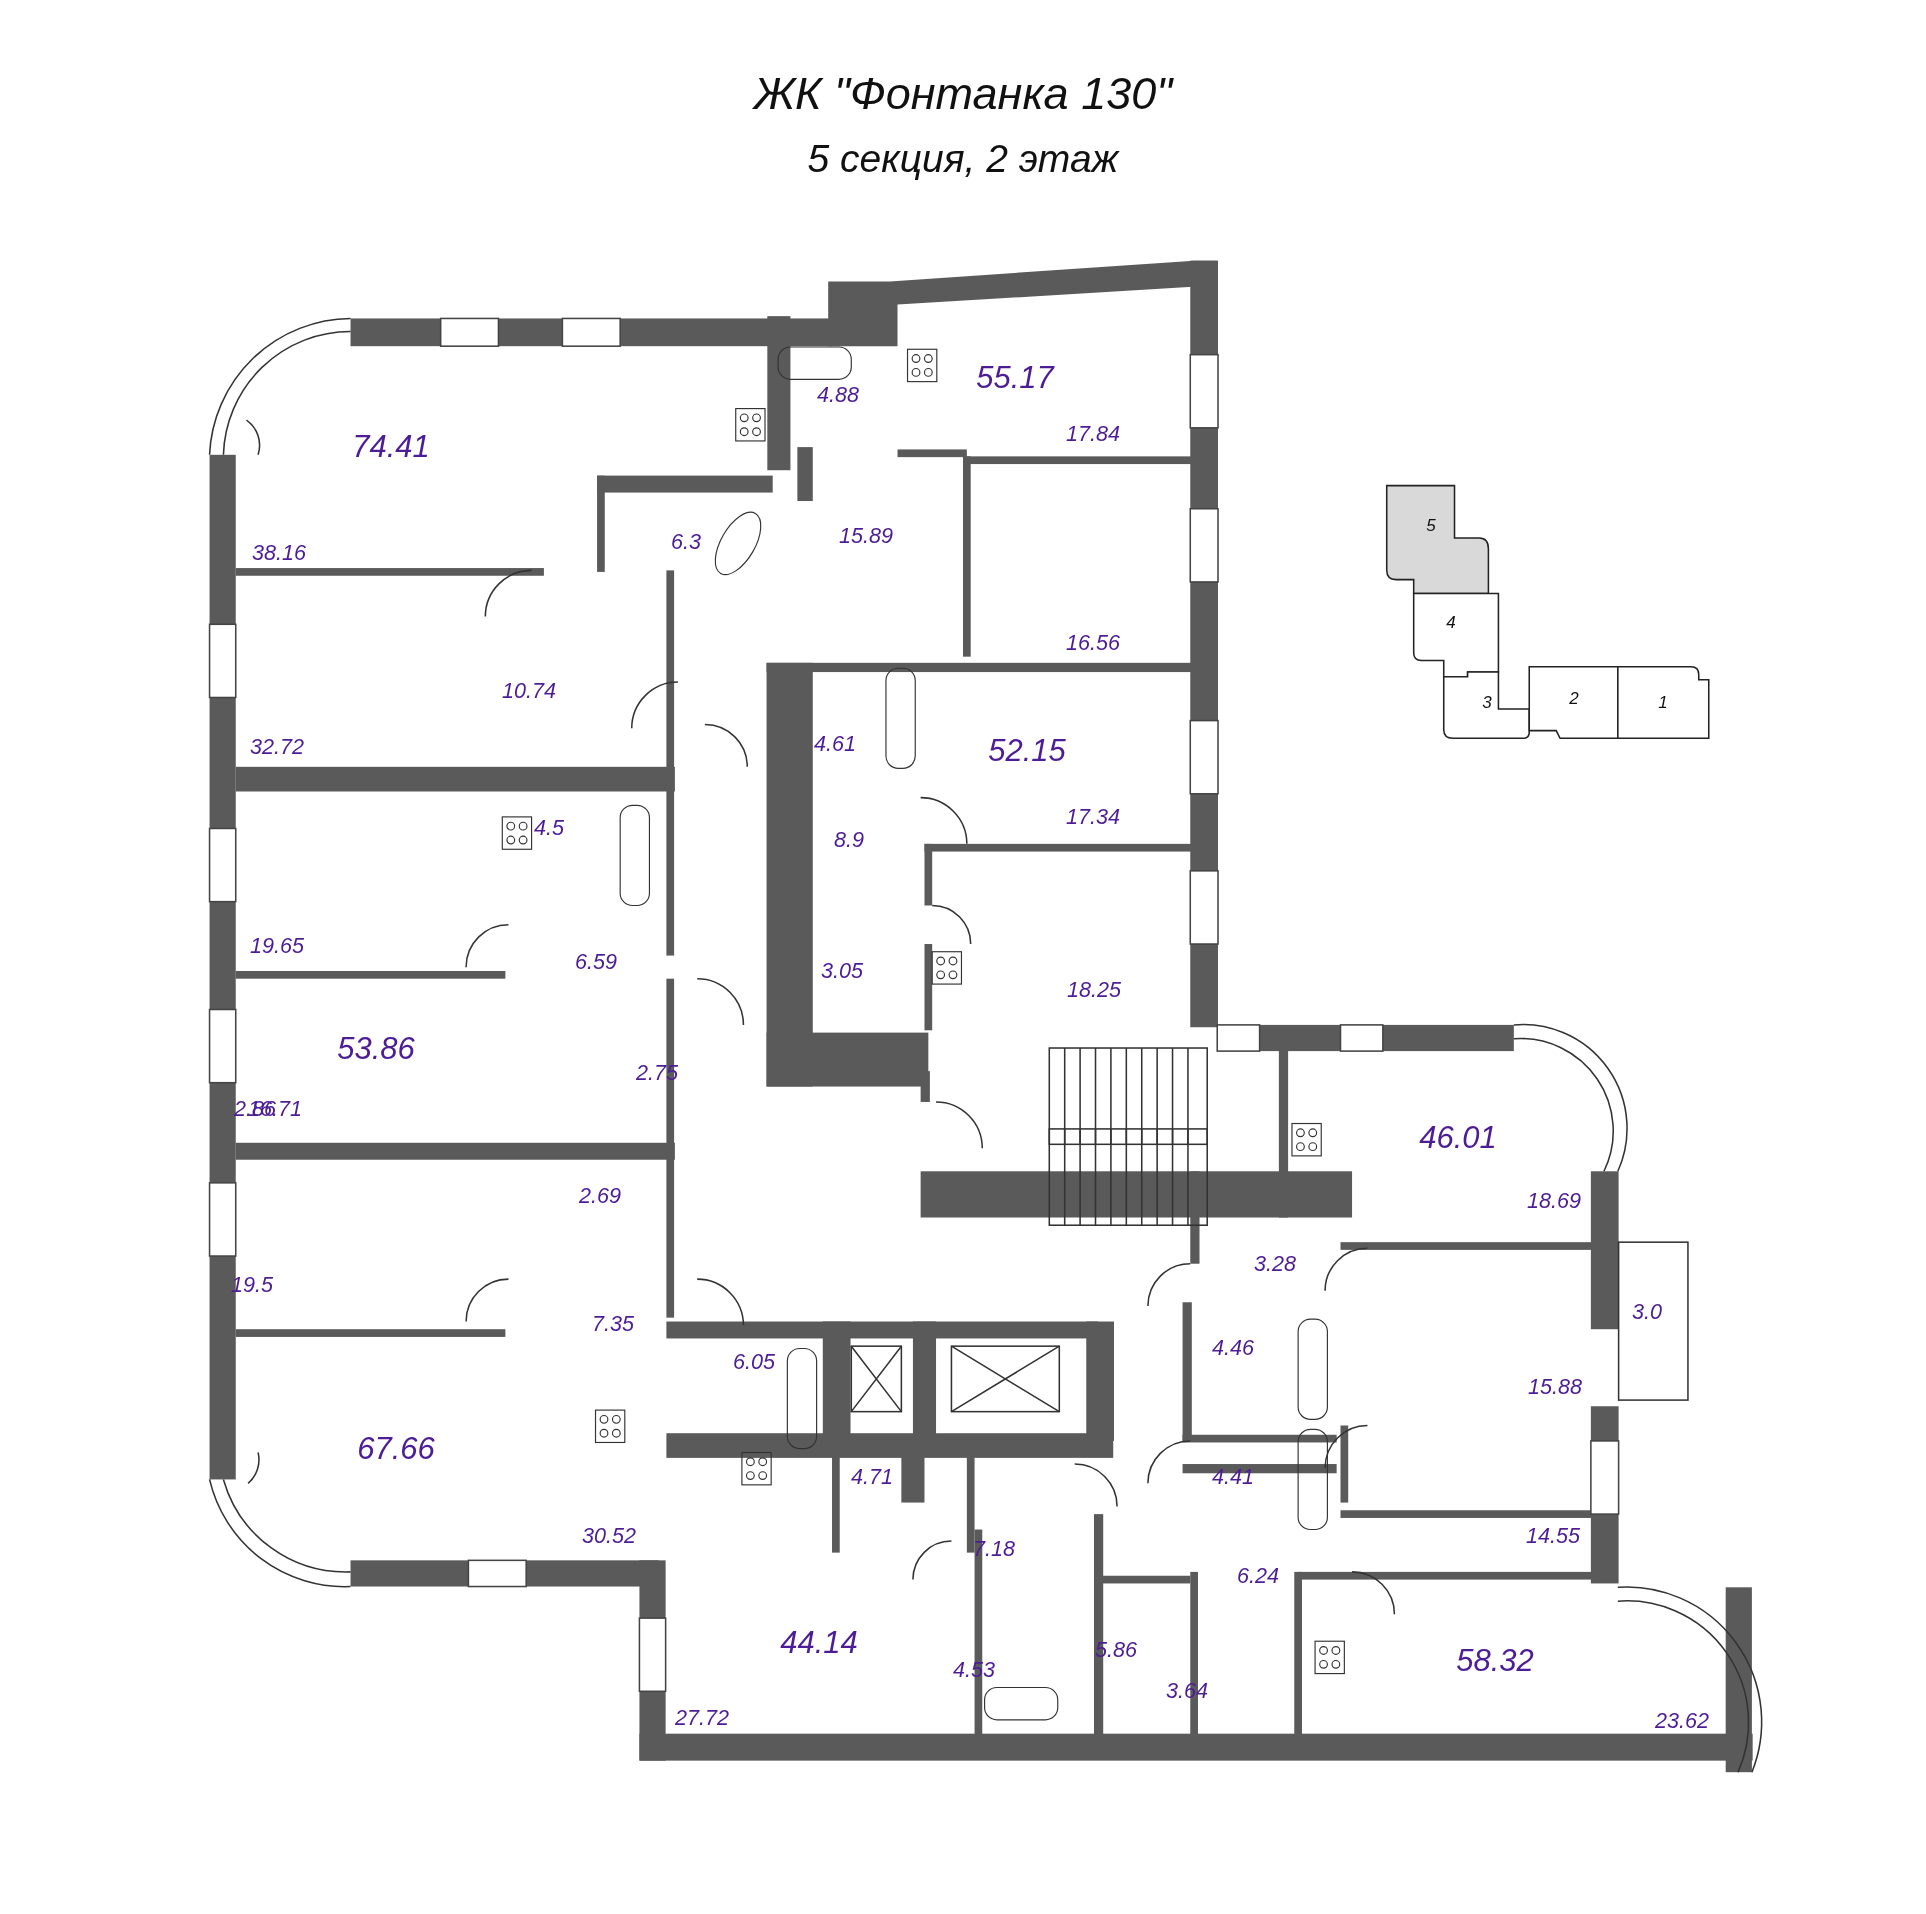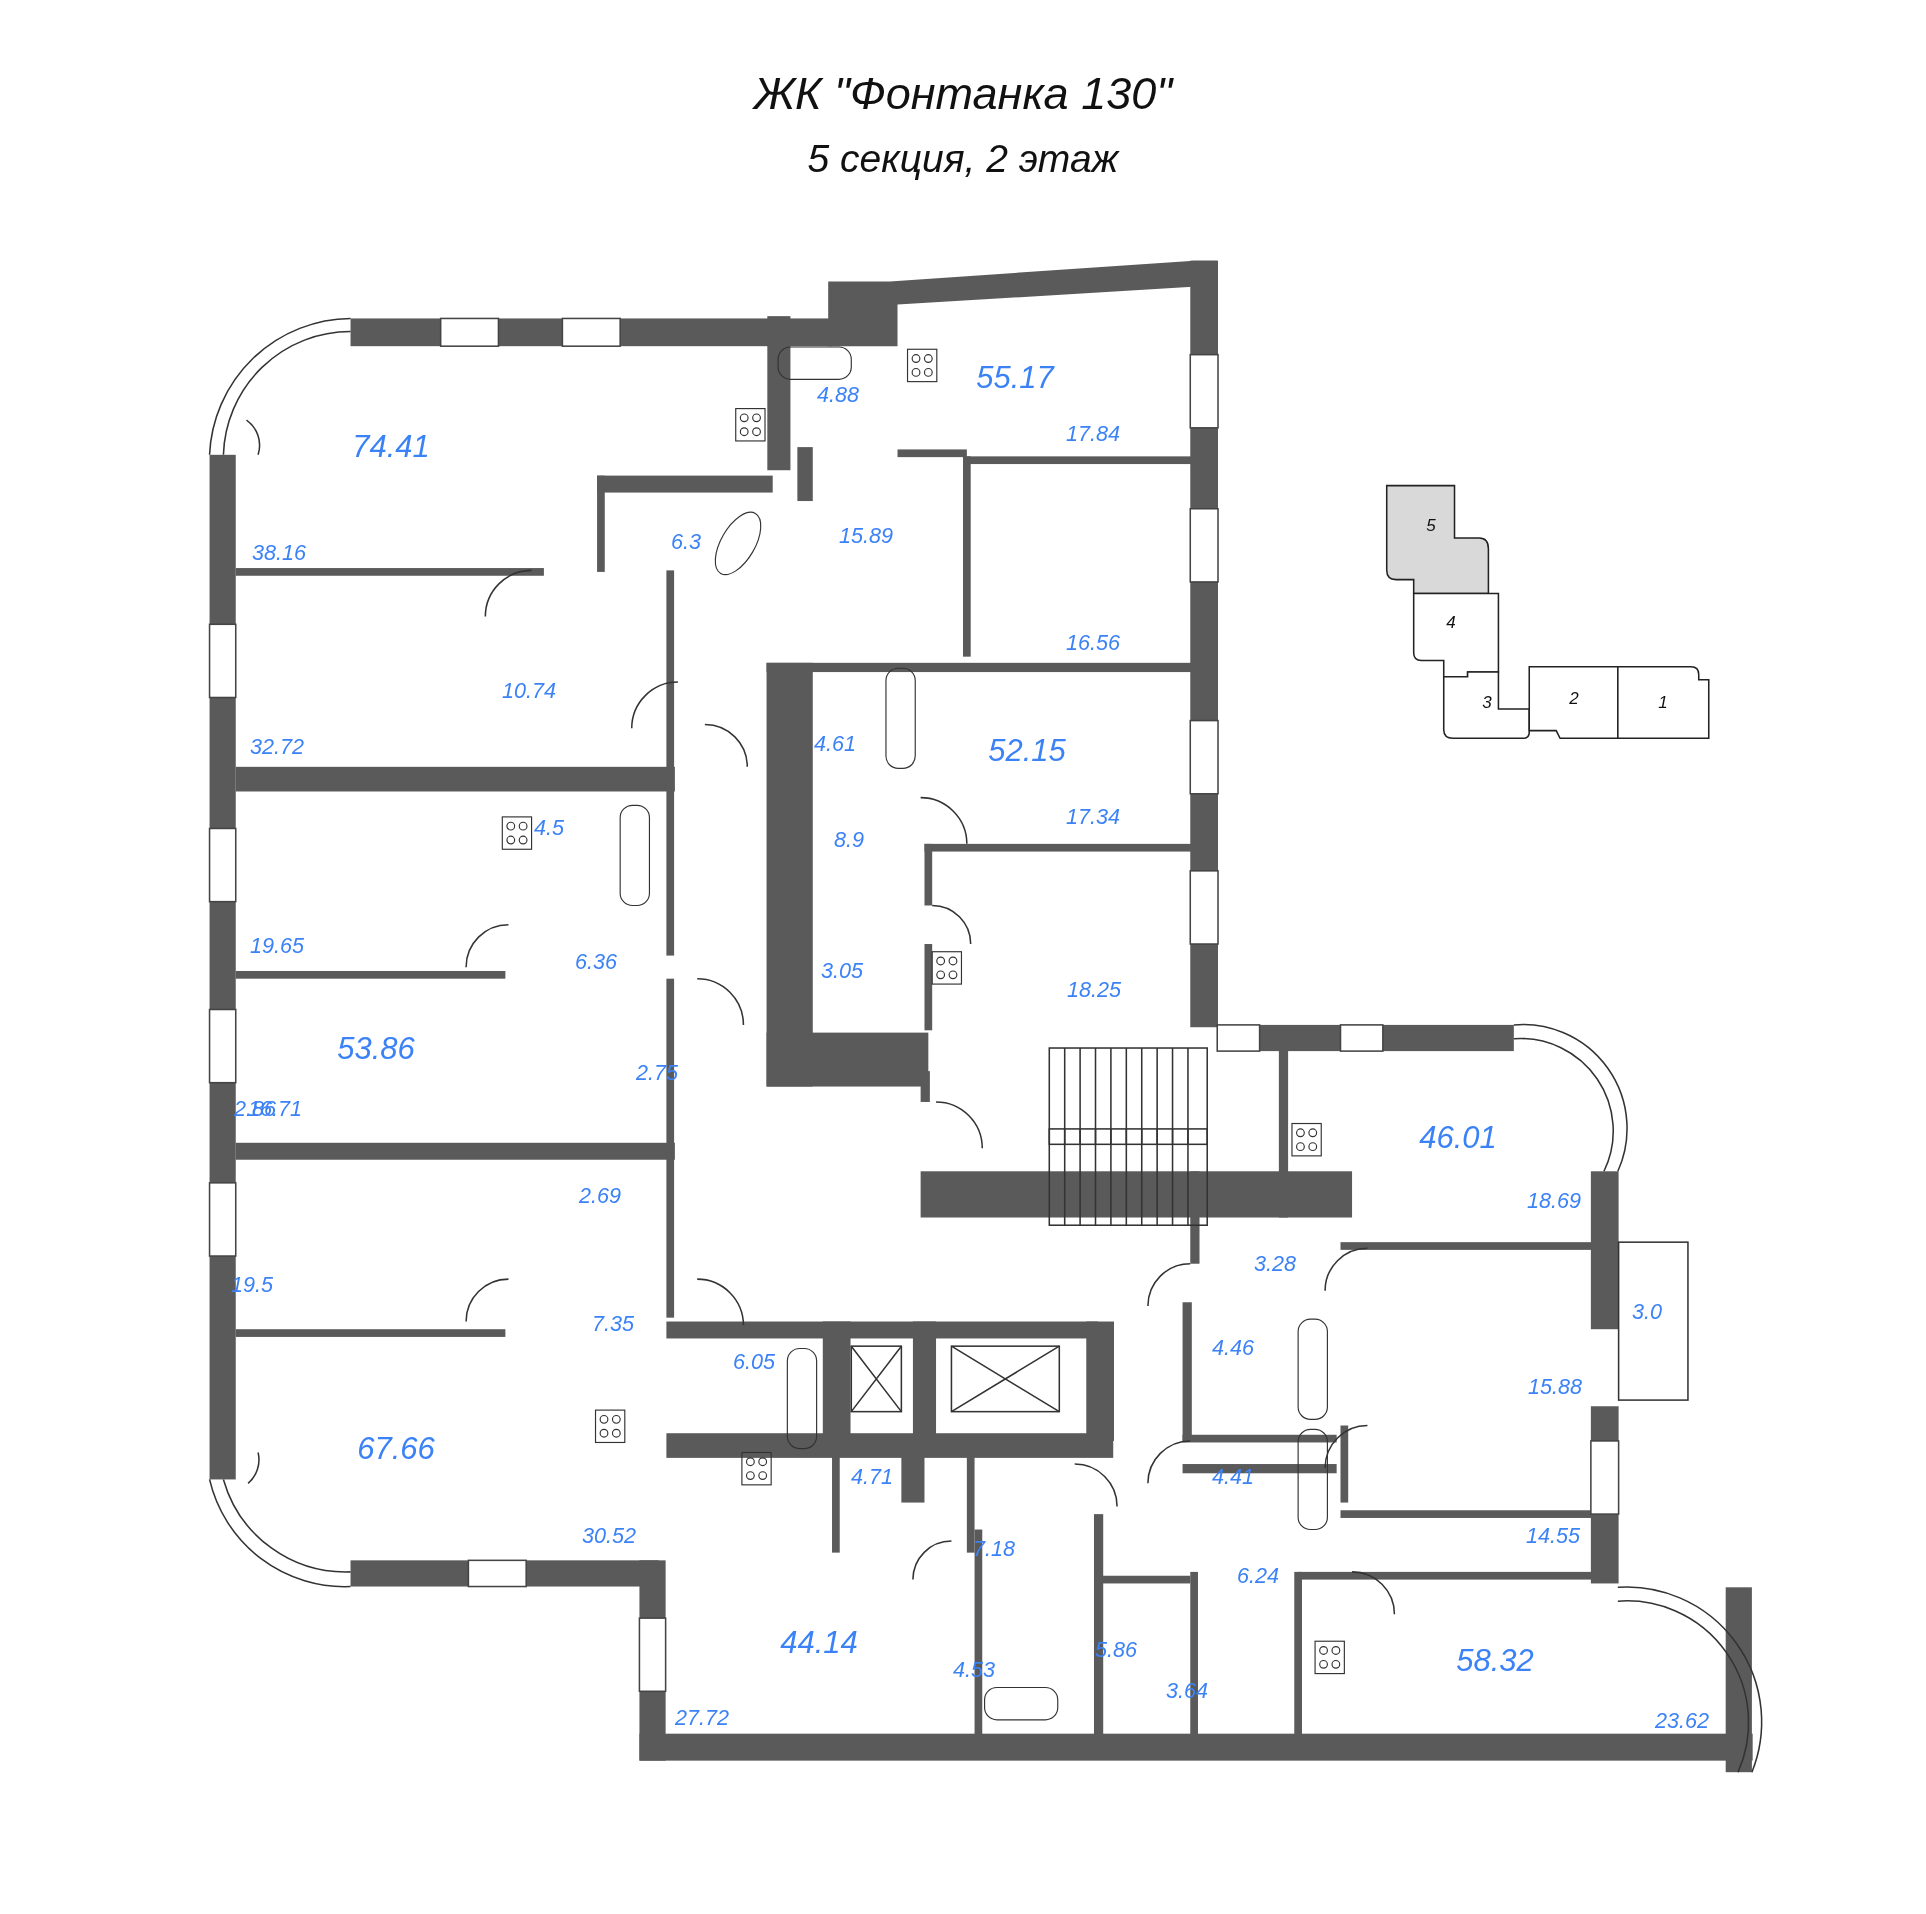--- a/index.html
+++ b/index.html
@@ -2,21 +2,21 @@
 <html style="font-size:12.3px"><head>
 <meta charset="utf-8">
 <style>
   html, body { margin:0; padding:0; background:#ffffff; }
   body { width:1926px; height:1915px; position:relative; overflow:hidden;
          font-family:"Liberation Sans", sans-serif; color:#111; }
   .title { position:absolute; left:0; width:1926px; text-align:center; font-style:italic; color:#111; }
   .t1 { top:68px; font-size:45px; }
   .t2 { top:137px; font-size:39px;font-style:italic; }
   svg.plan { position:absolute; left:0; top:0; }
-  .lbl { position:absolute; font-style:italic; color:#3b82f6; white-space:nowrap; transform:translate(-50%,-50%); }
+  .lbl { position:absolute; font-style:italic; color:#4c1d95; white-space:nowrap; transform:translate(-50%,-50%); }
   .big { font-size:31px; }
   .sm  { font-size:21.6px; }
   .key-lbl { position:absolute; font-style:italic; font-size:17px; color:#111; transform:translate(-50%,-50%); }
 </style>
 </head>
 <body>
 
 <div class="title t1">ЖК "Фонтанка 130"</div>
 <div class="title t2">5 секция, 2 этаж</div>
 
@@ -240,21 +240,21 @@
 
 <div class="lbl big" style="left:1027px;top:751px">52.15</div>
 <div class="lbl sm" style="left:835px;top:744px">4.61</div>
 <div class="lbl sm" style="left:1093px;top:817px">17.34</div>
 <div class="lbl sm" style="left:849px;top:840px">8.9</div>
 <div class="lbl sm" style="left:842px;top:971px">3.05</div>
 <div class="lbl sm" style="left:1094px;top:990px">18.25</div>
 
 <div class="lbl sm" style="left:277px;top:946px">19.65</div>
 <div class="lbl sm" style="left:549px;top:828px">4.5</div>
-<div class="lbl sm" style="left:596px;top:962px">6.36</div>
+<div class="lbl sm" style="left:596px;top:962px">6.59</div>
 <div class="lbl big" style="left:376px;top:1049px">53.86</div>
 <div class="lbl sm" style="left:255px;top:1109px">2.86</div>
 <div class="lbl sm" style="left:657px;top:1073px">2.75</div>
 <div class="lbl sm" style="left:275px;top:1109px">16.71</div>
 
 <div class="lbl sm" style="left:600px;top:1196px">2.69</div>
 <div class="lbl sm" style="left:252px;top:1285px">19.5</div>
 <div class="lbl sm" style="left:613px;top:1324px">7.35</div>
 <div class="lbl sm" style="left:754px;top:1362px">6.05</div>
 <div class="lbl big" style="left:396px;top:1449px">67.66</div>

